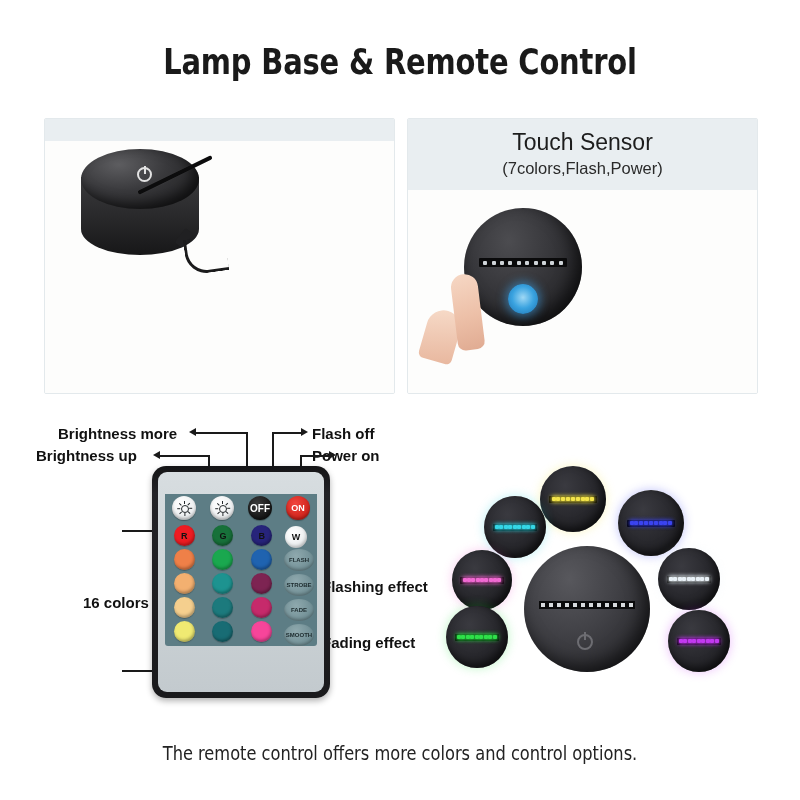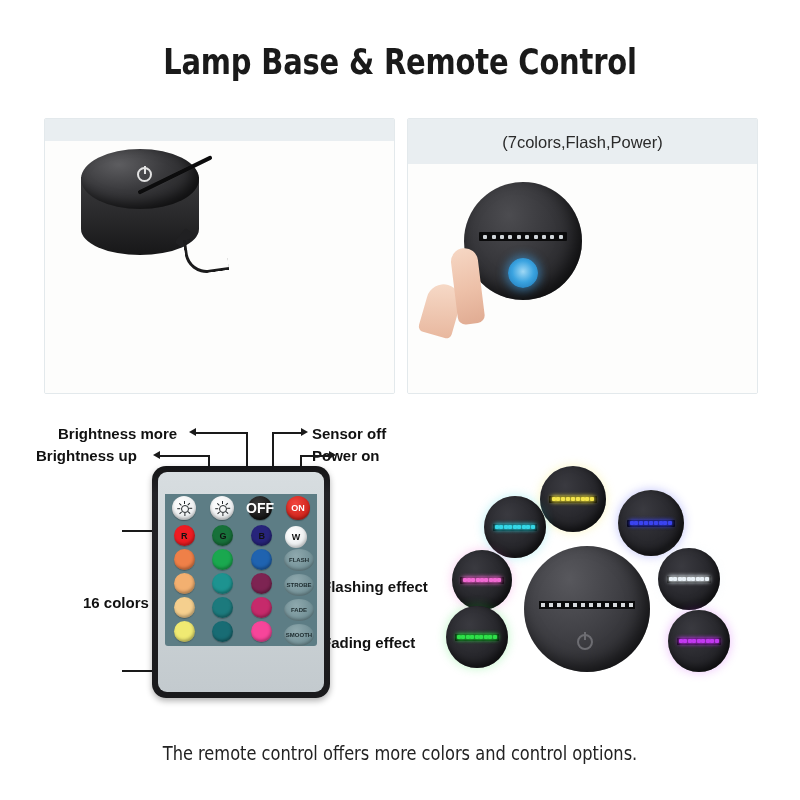--- a/index.html
+++ b/index.html
@@ -266,21 +266,21 @@
     background: #5d7d85;
   }
   .rbtn {
     width: 24px; height: 24px;
     border-radius: 50%;
     display: flex; align-items: center; justify-content: center;
     font-size: 8px; font-weight: bold;
     box-shadow: inset 0 -2px 3px rgba(0,0,0,.28), 0 1px 1px rgba(0,0,0,.3);
   }
   .rbtn.bright { background: radial-gradient(circle at 38% 32%, #ffffff, #e2e6e8); }
-  .rbtn.off { background: radial-gradient(circle at 38% 32%, #3a3a3a, #050505); color:#fff; font-size:14px; }
+  .rbtn.off { background: radial-gradient(circle at 38% 32%, #3a3a3a, #050505); color:#fff; font-size:10px; }
   .rbtn.on  { background: radial-gradient(circle at 38% 32%, #f1453d, #c0150d); color:#fff; font-size:9px; }
   .sun {
     position: relative; width: 13px; height: 13px;
   }
   .sun::before {
     content:""; position:absolute; left:3.5px; top:3.5px;
     width:6px; height:6px; border:1.4px solid #23282b; border-radius:50%;
   }
   .sun i {
     position:absolute; left:50%; top:-1px;
@@ -414,20 +414,21 @@
           </div>
           <div class="base1-plug"></div>
           <div class="base1-cable"></div>
         </div>
       </div>
     </div>
 
 
     <div class="card">
       <div class="card-head">
+        <div class="card-title">Touch Sensor</div>
         <div class="card-sub">(7colors,Flash,Power)</div>
       </div>
       <div class="card-photo">
         <div class="base3-disc">
           <div class="base3-strip">
             <i></i>
               <i></i>
               <i></i>
               <i></i>
               <i></i>
@@ -440,21 +441,21 @@
           <div class="base3-btn"></div>
         </div>
         <div class="thumb"></div>
         <div class="finger"></div>
       </div>
     </div>
   </div>
 
   <div class="anno a-bdown">Brightness more</div>
   <div class="anno a-bup">Brightness up</div>
-  <div class="anno a-poff">Sensor off</div>
+  <div class="anno a-poff">Flash off</div>
   <div class="anno a-pon">Power on</div>
   <div class="anno a-16">16 colors</div>
   <div class="anno a-flash">Flashing effect</div>
   <div class="anno a-fade">Fading effect</div>
 
   <div class="stroke h" style="left:196px; top:432px; width:52px;"></div>
   <div class="stroke v" style="left:246px; top:432px; height:44px;"></div>
   <div class="arrow left" style="left:189px; top:428px;"></div>
 
   <div class="stroke h" style="left:160px; top:455px; width:50px;"></div>

